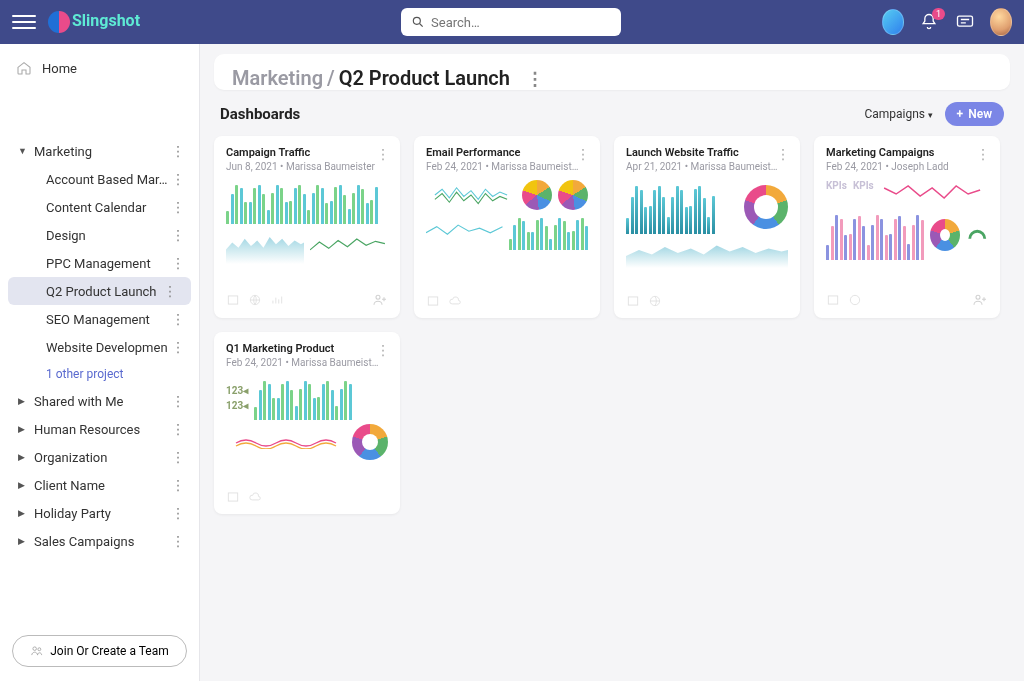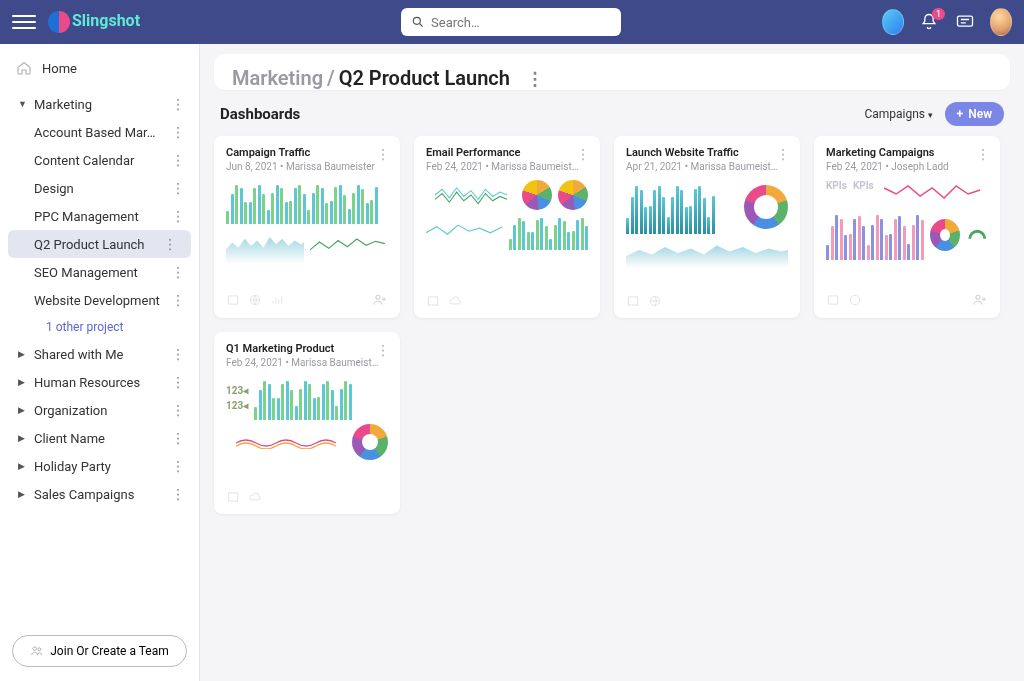--- a/index.html
+++ b/index.html
@@ -17,35 +17,35 @@
 .topbar-right { display: flex; align-items: center; gap: 14px; }
 .topbar-icon { width: 22px; height: 22px; position: relative; cursor: pointer; display:flex; align-items:center; justify-content:center; }
 .avatar-top1 { width: 26px; height: 26px; border-radius:50%; background: linear-gradient(135deg,#56ccf2,#2f80ed); border:1px solid #fff3; }
 .bell { width:20px; height:20px; }
 .badge { position:absolute; top:-3px; right:-5px; background:#e94b8a; color:#fff; font-size:9px; border-radius:7px; padding:1px 4px; }
 .chat-ic { width:20px; height:20px; }
 .avatar-top2 { width: 28px; height: 28px; border-radius:50%; background: radial-gradient(circle at 40% 30%, #ffd9a0, #e0a070 60%, #a06040); border:1px solid #fff3; }
 
 
 .main { display:flex; height: calc(681px - 44px); }
-.sidebar { width: 200px; background:#fff; border-right:1px solid #e6e6ea; display:flex; flex-direction:column; padding-top:8px; }
+.sidebar { width: 200px; background:#fff; border-right:1px solid #e6e6ea; display:flex; flex-direction:column; padding-top:8px;gap:47px; }
 .content { flex:1; padding: 10px 14px 14px 14px; overflow:auto; }
 
 
 .home-row { display:flex; align-items:center; gap:10px; padding:8px 16px; font-size:13px; color:#333; cursor:pointer; }
 .side-tabs { display:flex; gap:18px; padding: 10px 16px 0; border-bottom:1px solid #eee; }
 .side-tab { font-size:13px; color:#888; padding-bottom:8px; cursor:pointer; }
 .side-tab.active { color:#222; font-weight:600; border-bottom:2px solid #222; }
 .tree { padding: 6px 0; flex:1; overflow:auto; font-size:13px; }
 .tree-item { display:flex; align-items:center; justify-content:space-between; padding: 6px 10px 6px 14px; cursor:pointer; color:#333; }
 .tree-item .lbl { display:flex; align-items:center; gap:6px; overflow:hidden; white-space:nowrap; text-overflow:ellipsis; flex:1; }
 .tree-item .caret { width:10px; font-size:9px; color:#555; }
 .tree-item.lvl1 .lbl { padding-left: 4px; }
 .tree-item.lvl2 { padding-left: 34px; }
-.tree-item.lvl2 .lbl { padding-left:0; }
+.tree-item.lvl2 .lbl { padding-left:0;margin-left:12px; }
 .tree-item.active { background:#e3e5f0; border-radius:6px; margin:0 8px; padding-left:26px;}
 .tree-item .dots { color:#888; font-size:14px; padding:0 4px; }
 .tree-link { color:#5a6acf; padding:6px 10px 6px 46px; font-size:12px; cursor:pointer; }
 .join-btn { margin: 0 12px 14px; border:1px solid #bbb; border-radius: 16px; padding:8px 10px; font-size:12px; display:flex; align-items:center; justify-content:center; gap:6px; cursor:pointer; background:#fff; }
 
 
 .bc-card { background:#fff; border-radius:10px; padding: 12px 18px 0; box-shadow: 0 1px 2px rgba(0,0,0,.04); }
 .bc { display:flex; align-items:center; gap:4px; font-size:20px; font-weight:600; color:#9a9aa3; }
 .bc .current { color:#222; }
 .bc .kebab { margin-left:12px; color:#888; cursor:pointer; font-size:18px; }

